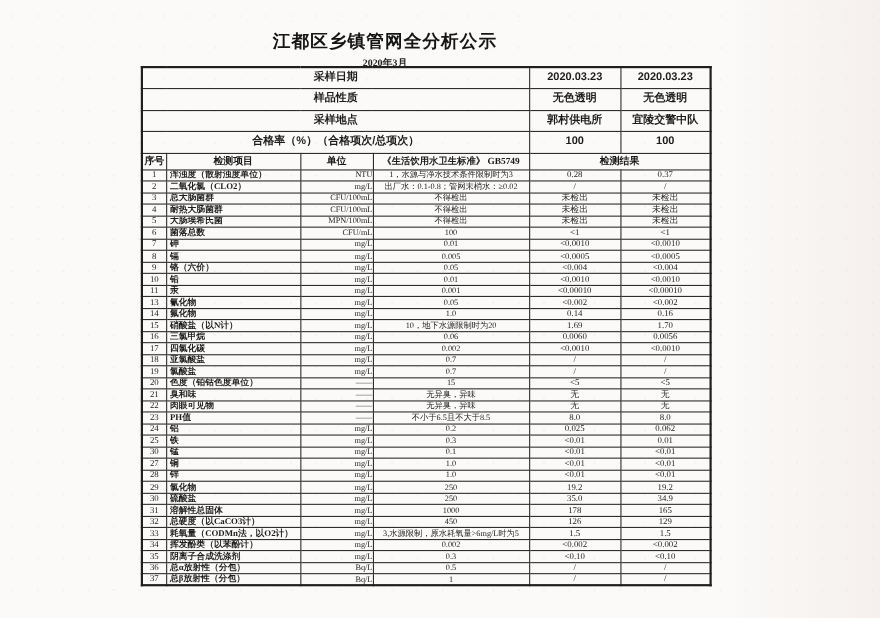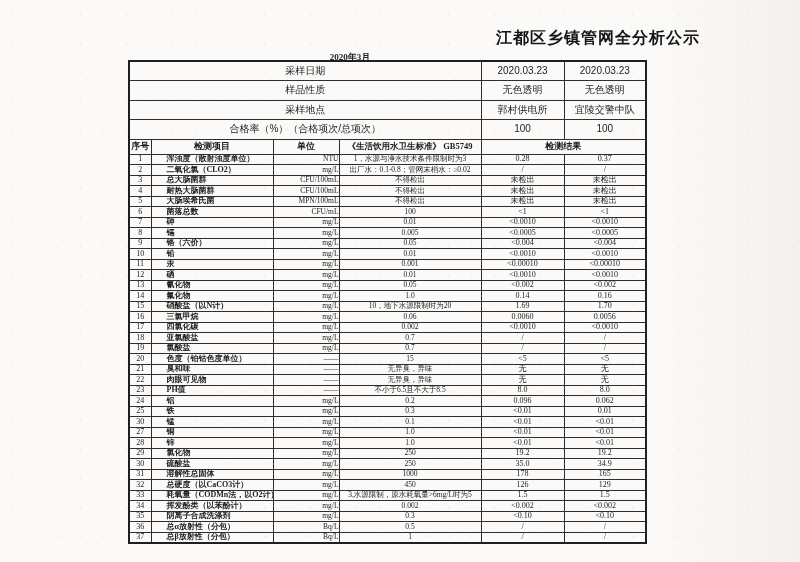--- a/index.html
+++ b/index.html
@@ -10,47 +10,47 @@
     background-color:#fbfaf8;
     background-image:
       linear-gradient(to right, rgba(0,0,0,0) 82%, rgba(224,204,199,0.22) 100%),
       radial-gradient(rgba(120,100,95,0.055) 1px, rgba(0,0,0,0) 1px),
       radial-gradient(rgba(120,100,95,0.04) 1px, rgba(0,0,0,0) 1px);
     background-size:100% 100%, 23px 29px, 41px 37px;
     position:relative;
   }
   .title{
     position:absolute;top:28px;left:0;width:700px;
-    text-align:right;font-family:"Liberation Sans", sans-serif;
+    text-align:center;font-family:"Liberation Sans", sans-serif;
     font-size:16px;font-weight:bold;letter-spacing:1px;color:#151515;
   }
   .subtitle{
     position:absolute;top:51px;left:0;width:700px;
     text-align:center;font-size:9px;font-weight:bold;color:#222;
   }
   table.doc{
     position:absolute;left:128px;top:60px;width:517px;
     border-collapse:collapse;table-layout:fixed;
     border:2px solid #1f1f1f;
   }
   table.doc td{
     border:1px solid #2e2e2e;
     padding:0;margin:0;
     text-align:center;vertical-align:middle;
     overflow:hidden;white-space:nowrap;
     line-height:1.05;
   }
   tr.info{height:19.5px;}
-  tr.info td{font-family:"Liberation Sans", sans-serif;font-size:10px;font-weight:normal;color:#1c1c1c;}
+  tr.info td{font-family:"Liberation Sans", sans-serif;font-size:10px;font-weight:bold;color:#1c1c1c;}
   tr.col-header{height:15px;}
   tr.col-header td{font-size:9px;font-weight:bold;color:#1b1b1b;}
   tr.col-header td.hdr-std{font-size:8.5px;text-align:center;}
   tr.data{height:10.5px;}
   tr.data td{font-size:8px;color:#1d1d1d;}
-  tr.data td.cell-item{text-align:left;padding-left:15px;font-weight:600;font-size:8px;}
+  tr.data td.cell-item{text-align:left;padding-left:3px;font-weight:600;font-size:8px;}
   tr.data td.cell-std{font-size:7.5px;}
   tr.data td.cell-unit{font-size:7.5px;text-align:right;}
   tr.data td.cell-res{font-size:8px;}
 </style>
 </head>
 <body>
 
 <div class="title">江都区乡镇管网全分析公示</div>
 <div class="subtitle">2020年3月</div>
 
@@ -177,28 +177,20 @@
       </tr>
       <tr class="data">
         <td class="cell-no">11</td>
         <td class="cell-item">汞</td>
         <td class="cell-unit">mg/L</td>
         <td class="cell-std">0.001</td>
         <td class="cell-res">&lt;0.00010</td>
         <td class="cell-res">&lt;0.00010</td>
       </tr>
       <tr class="data">
-        <td class="cell-no">12</td>
-        <td class="cell-item">硒</td>
-        <td class="cell-unit">mg/L</td>
-        <td class="cell-std">0.01</td>
-        <td class="cell-res">&lt;0.0010</td>
-        <td class="cell-res">&lt;0.0010</td>
-      </tr>
-      <tr class="data">
         <td class="cell-no">13</td>
         <td class="cell-item">氰化物</td>
         <td class="cell-unit">mg/L</td>
         <td class="cell-std">0.05</td>
         <td class="cell-res">&lt;0.002</td>
         <td class="cell-res">&lt;0.002</td>
       </tr>
       <tr class="data">
         <td class="cell-no">14</td>
         <td class="cell-item">氟化物</td>
@@ -277,21 +269,21 @@
         <td class="cell-unit">——</td>
         <td class="cell-std">不小于6.5且不大于8.5</td>
         <td class="cell-res">8.0</td>
         <td class="cell-res">8.0</td>
       </tr>
       <tr class="data">
         <td class="cell-no">24</td>
         <td class="cell-item">铝</td>
         <td class="cell-unit">mg/L</td>
         <td class="cell-std">0.2</td>
-        <td class="cell-res">0.096</td>
+        <td class="cell-res">0.025</td>
         <td class="cell-res">0.062</td>
       </tr>
       <tr class="data">
         <td class="cell-no">25</td>
         <td class="cell-item">铁</td>
         <td class="cell-unit">mg/L</td>
         <td class="cell-std">0.3</td>
         <td class="cell-res">&lt;0.01</td>
         <td class="cell-res">0.01</td>
       </tr>

